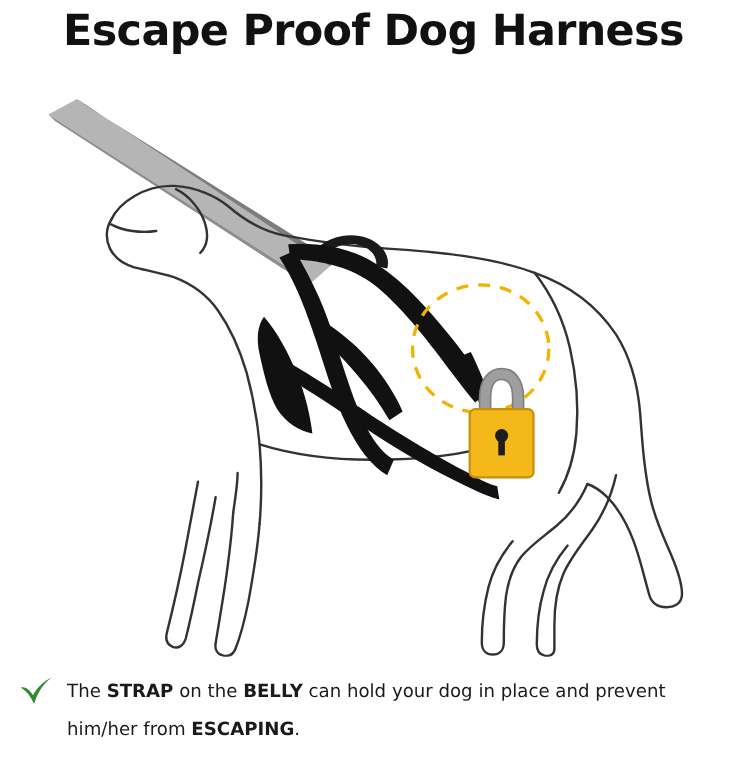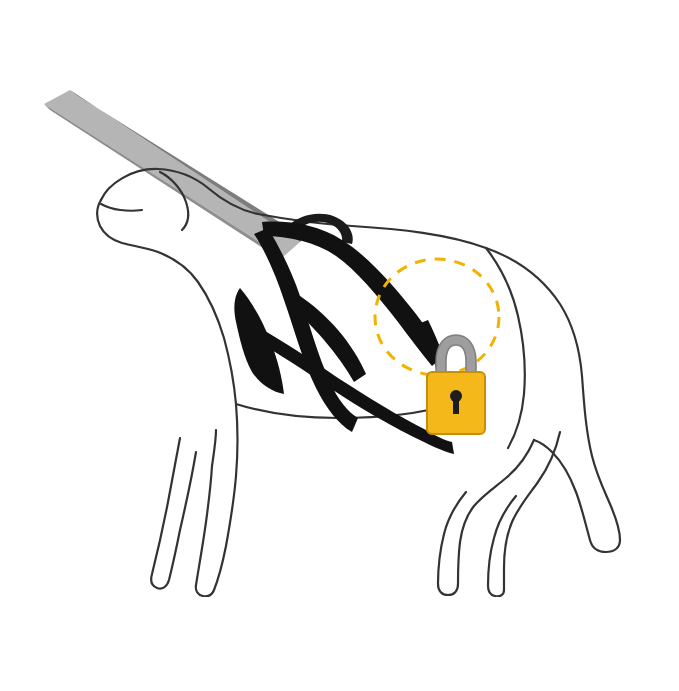--- a/index.html
+++ b/index.html
@@ -72,20 +72,21 @@
   }
   .caption b {
     font-weight: bold;
   }
 </style>
 </head>
 <body>
 
 <div id="page">
 
+  <div class="title">Escape Proof Dog Harness</div>
 
   <div class="illustration">
     <svg width="679" height="545" viewBox="0 0 679 545" xmlns="http://www.w3.org/2000/svg">
 
       <g>
         <polygon points="44,52 70,38 300,190 283,205" fill="#b5b5b5"></polygon>
         <polygon points="70,38 78,44 305,186 300,190" fill="#7d7d7d"></polygon>
         <polygon points="44,52 50,58 283,209 283,205" fill="#8e8e8e"></polygon>
       </g>
 
@@ -181,14 +182,20 @@
 
         <rect x="427" y="320" width="58" height="62" rx="5" ry="5" fill="#f4b81a" stroke="#c68f0a" stroke-width="2"></rect>
 
         <circle cx="456" cy="344" r="6" fill="#1d1d1d"></circle>
         <rect x="453" y="346" width="6" height="16" fill="#1d1d1d"></rect>
       </g>
 
     </svg>
   </div>
 
+  <div class="caption">
+    <svg class="check" viewBox="0 0 30 26">
+      <path d="M1,9 C5,8 9,11 12,16 C16,9 22,3 29,0 C21,6 16,14 13,24 C10,17 6,12 1,9 Z" fill="#2e8b2e"></path>
+    </svg>
+    <span class="text"><span>The </span><b>STRAP</b><span> on the </span><b>BELLY</b><span> can hold your dog in place and prevent him/her from </span><b>ESCAPING</b><span>.</span></span>
+  </div>
 
 </div>
 
 </body></html>

